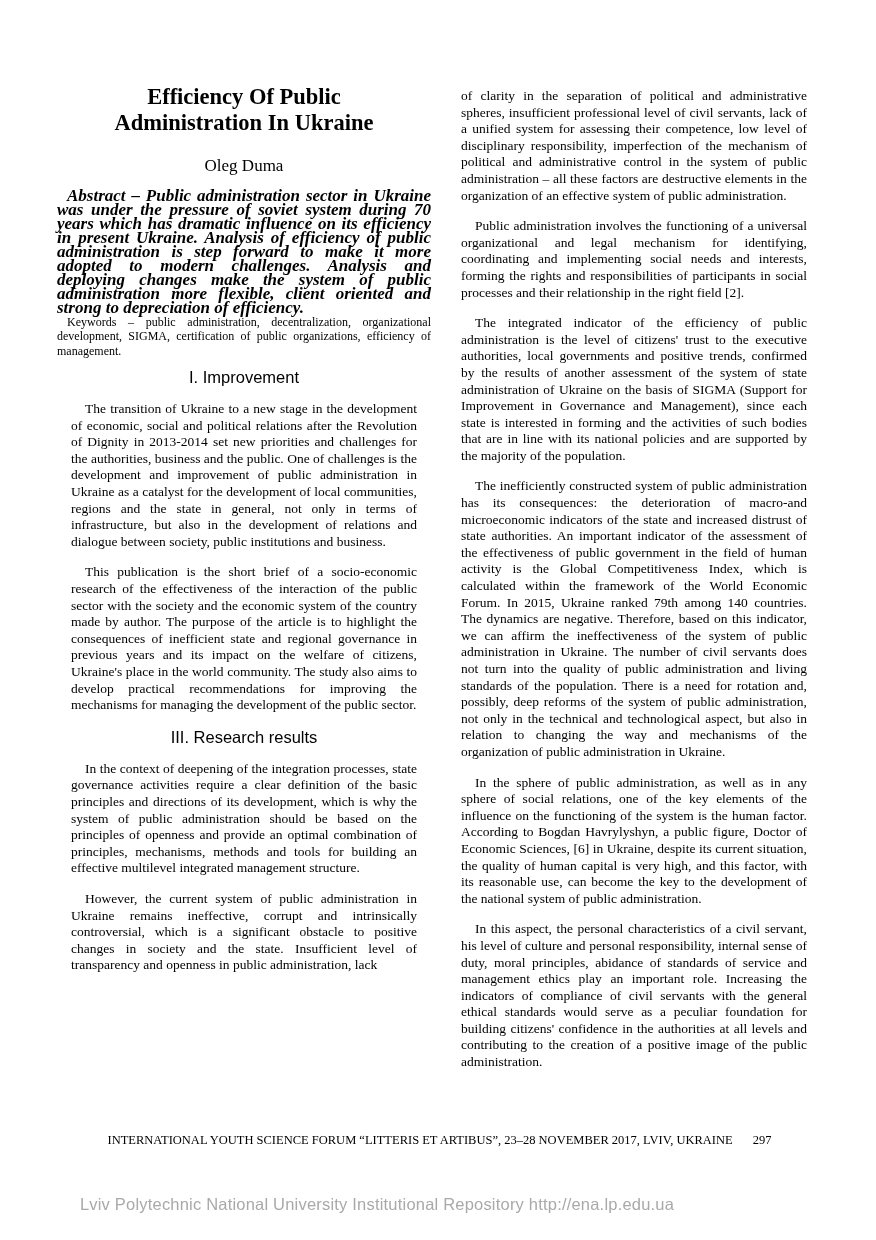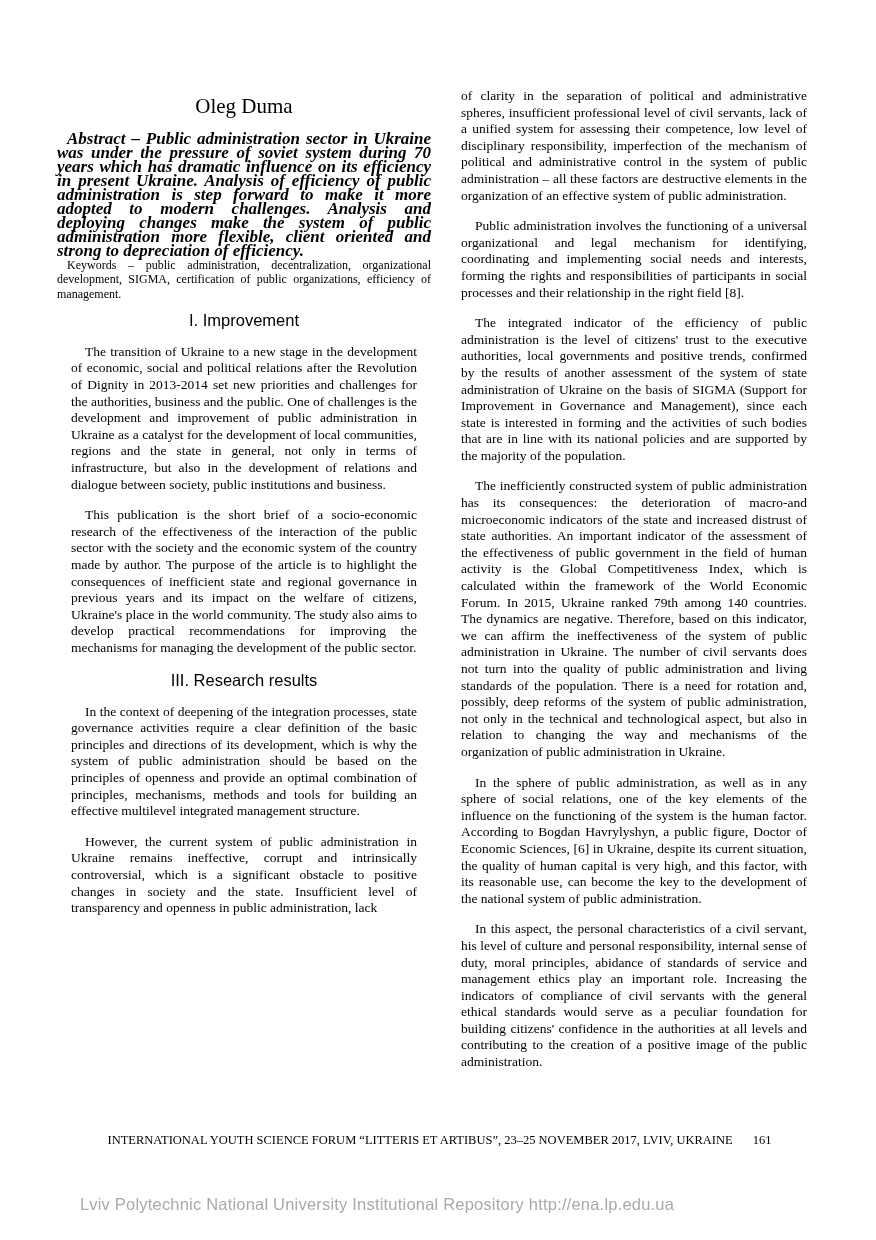--- a/index.html
+++ b/index.html
@@ -11,21 +11,21 @@
   }
   .columns {
     position:absolute; left:57px; top:74px; width:765px;
     display:flex; gap:16px;
   }
   .col { width:374px; }
   .title {
     font-size:22.5px; font-weight:700; text-align:center;
     line-height:1.16; margin:10px auto 0; max-width:305px;
   }
-  .author { font-size:21px; margin-top:20px; text-align:center; }
+  .author { font-size:17px; margin-top:20px; text-align:center; }
   .affiliation { font-size:13px; margin-top:11px; text-align:center; line-height:1.24; }
   .abstract {
     font-size:17px; font-weight:700; font-style:italic;
     line-height:14px; text-align:justify; text-indent:10px; margin:13px 0 0;
   }
   .keywords {
     font-size:12px; line-height:14.3px; text-align:justify;
     text-indent:10px; margin:0;
   }
   .sec-heading {
@@ -48,43 +48,44 @@
     font-family:"Liberation Sans", sans-serif;
     font-size:16.5px; color:#a9a9a9; letter-spacing:0.2px;
   }
 </style>
 </head>
 <body>
 
 <div class="columns">
 
   <div class="col">
+    <h1 class="title">Efficiency Of Public Administration In Ukraine</h1>
     <div class="author">Oleg Duma</div>
     <p class="abstract">Abstract – Public administration sector in Ukraine was under the pressure of soviet system during 70 years which has dramatic influence on its efficiency in present Ukraine. Analysis of efficiency of public administration is step forward to make it more adopted to modern challenges. Analysis and deploying changes make the system of public administration more flexible, client oriented and strong to depreciation of efficiency.</p>
     <p class="keywords">Keywords – public administration, decentralization, organizational development, SIGMA, certification of public organizations, efficiency of management.</p>
 
     <h2 class="sec-heading">I. Improvement</h2>
     <p class="body-par indent">The transition of Ukraine to a new stage in the development of economic, social and political relations after the Revolution of Dignity in 2013-2014 set new priorities and challenges for the authorities, business and the public. One of challenges is the development and improvement of public administration in Ukraine as a catalyst for the development of local communities, regions and the state in general, not only in terms of infrastructure, but also in the development of relations and dialogue between society, public institutions and business.</p>
 
     <p class="body-par indent">This publication is the short brief of a socio-economic research of the effectiveness of the interaction of the public sector with the society and the economic system of the country made by author. The purpose of the article is to highlight the consequences of inefficient state and regional governance in previous years and its impact on the welfare of citizens, Ukraine's place in the world community. The study also aims to develop practical recommendations for improving the mechanisms for managing the development of the public sector.</p>
 
     <h2 class="sec-heading">III. Research results</h2>
     <p class="body-par indent">In the context of deepening of the integration processes, state governance activities require a clear definition of the basic principles and directions of its development, which is why the system of public administration should be based on the principles of openness and provide an optimal combination of principles, mechanisms, methods and tools for building an effective multilevel integrated management structure.</p>
     <p class="body-par indent">However, the current system of public administration in Ukraine remains ineffective, corrupt and intrinsically controversial, which is a significant obstacle to positive changes in society and the state. Insufficient level of transparency and openness in public administration, lack</p>
   </div>
 
   <div class="col">
     <p class="body-par">of clarity in the separation of political and administrative spheres, insufficient professional level of civil servants, lack of a unified system for assessing their competence, low level of disciplinary responsibility, imperfection of the mechanism of political and administrative control in the system of public administration – all these factors are destructive elements in the organization of an effective system of public administration.</p>
-    <p class="body-par indent">Public administration involves the functioning of a universal organizational and legal mechanism for identifying, coordinating and implementing social needs and interests, forming the rights and responsibilities of participants in social processes and their relationship in the right field [8].</p>
+    <p class="body-par indent">Public administration involves the functioning of a universal organizational and legal mechanism for identifying, coordinating and implementing social needs and interests, forming the rights and responsibilities of participants in social processes and their relationship in the right field [2].</p>
     <p class="body-par indent">The integrated indicator of the efficiency of public administration is the level of citizens' trust to the executive authorities, local governments and positive trends, confirmed by the results of another assessment of the system of state administration of Ukraine on the basis of SIGMA (Support for Improvement in Governance and Management), since each state is interested in forming and the activities of such bodies that are in line with its national policies and are supported by the majority of the population.</p>
     <p class="body-par indent">The inefficiently constructed system of public administration has its consequences: the deterioration of macro-and microeconomic indicators of the state and increased distrust of state authorities. An important indicator of the assessment of the effectiveness of public government in the field of human activity is the Global Competitiveness Index, which is calculated within the framework of the World Economic Forum. In 2015, Ukraine ranked 79th among 140 countries. The dynamics are negative. Therefore, based on this indicator, we can affirm the ineffectiveness of the system of public administration in Ukraine. The number of civil servants does not turn into the quality of public administration and living standards of the population. There is a need for rotation and, possibly, deep reforms of the system of public administration, not only in the technical and technological aspect, but also in relation to changing the way and mechanisms of the organization of public administration in Ukraine.</p>
     <p class="body-par indent">In the sphere of public administration, as well as in any sphere of social relations, one of the key elements of the influence on the functioning of the system is the human factor. According to Bogdan Havrylyshyn, a public figure, Doctor of Economic Sciences, [6] in Ukraine, despite its current situation, the quality of human capital is very high, and this factor, with its reasonable use, can become the key to the development of the national system of public administration.</p>
     <p class="body-par indent">In this aspect, the personal characteristics of a civil servant, his level of culture and personal responsibility, internal sense of duty, moral principles, abidance of standards of service and management ethics play an important role. Increasing the indicators of compliance of civil servants with the general ethical standards would serve as a peculiar foundation for building citizens' confidence in the authorities at all levels and contributing to the creation of a positive image of the public administration.</p>
   </div>
 
 </div>
 
 <div class="footer">
-  <span>INTERNATIONAL YOUTH SCIENCE FORUM “LITTERIS ET ARTIBUS”, 23–25 NOVEMBER 2017, LVIV, UKRAINE</span>
-  <span>161</span>
+  <span>INTERNATIONAL YOUTH SCIENCE FORUM “LITTERIS ET ARTIBUS”, 23–28 NOVEMBER 2017, LVIV, UKRAINE</span>
+  <span>297</span>
 </div>
 
 <div class="watermark">Lviv Polytechnic National University Institutional Repository http://ena.lp.edu.ua</div>
 
 </body></html>

